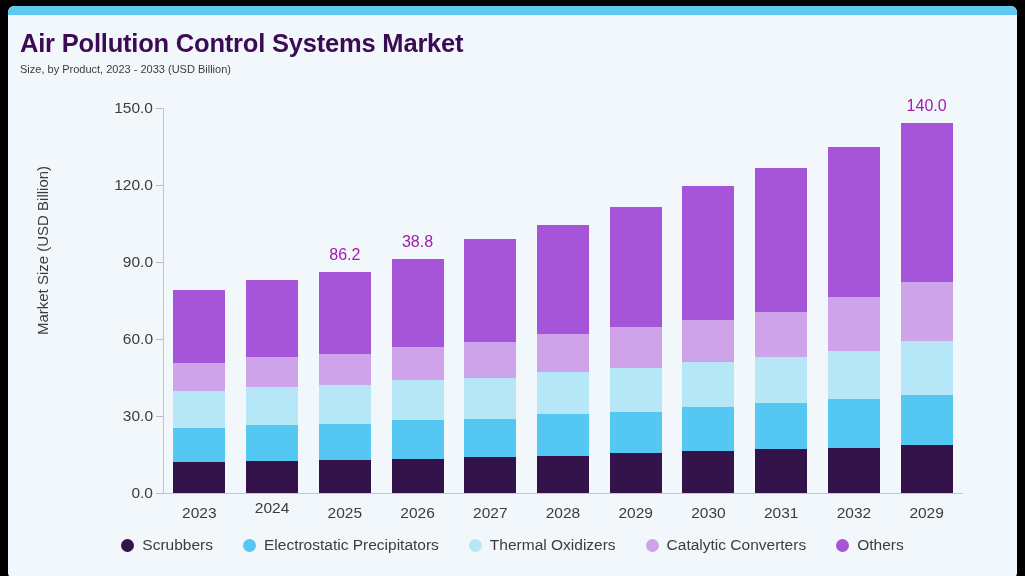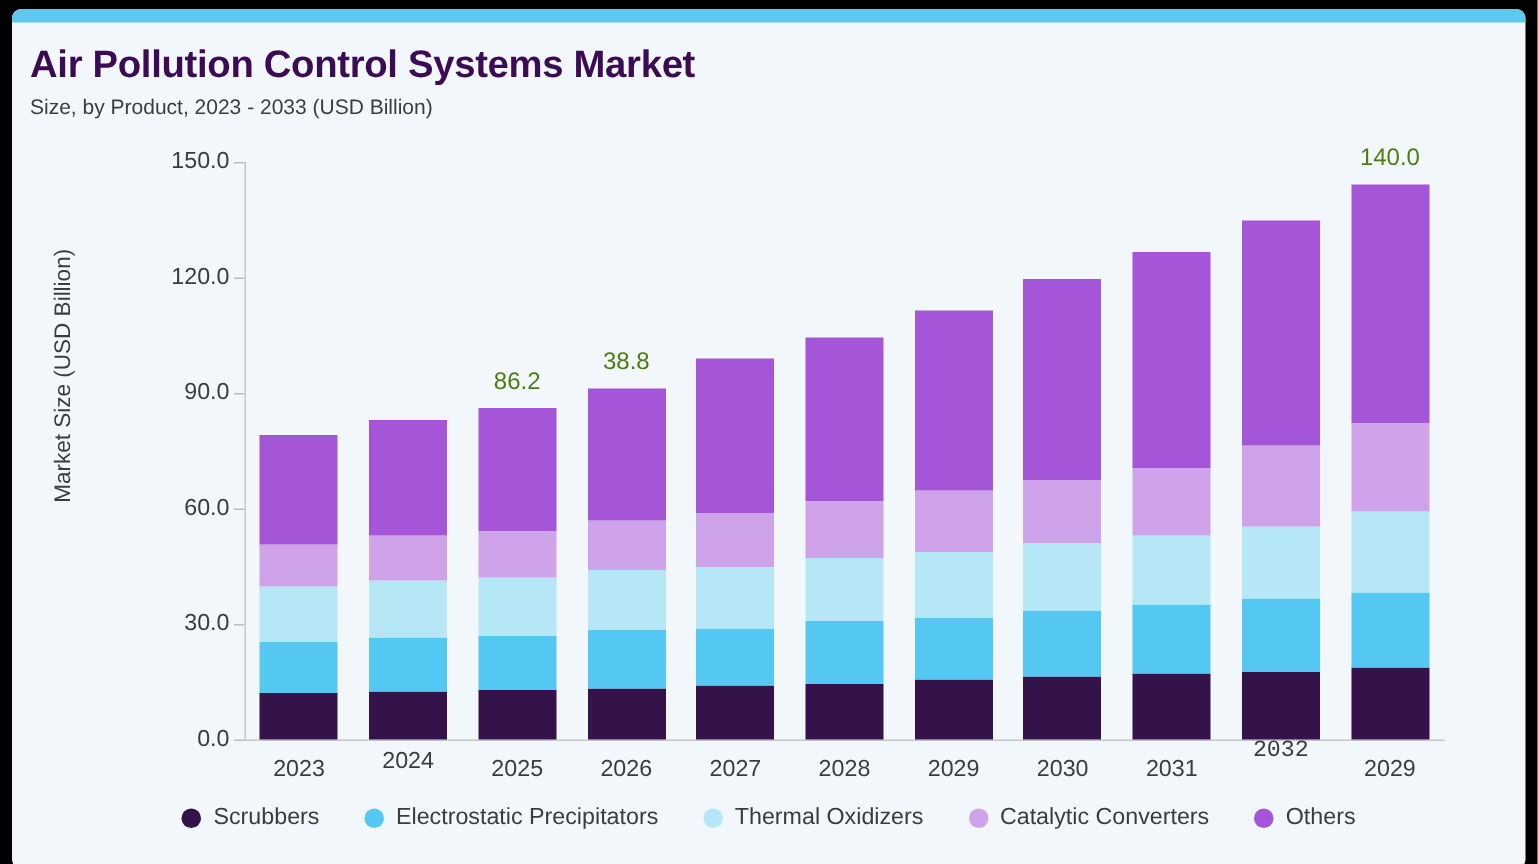--- a/index.html
+++ b/index.html
@@ -24,21 +24,21 @@
   }
   
   .title{
     position:absolute;left:12px;top:23px;
     font-size:25.5px;font-weight:bold;
     color:#3b0b54;letter-spacing:-0.2px;
     white-space:nowrap;
   }
   .subtitle{
     position:absolute;left:12px;top:57px;
-    font-size:14px;color:#3c3c3c;
+    font-size:11px;color:#3c3c3c;
     white-space:nowrap;
   }
   
   .logo{
     position:absolute;right:10px;top:20px;
     width:165px;height:52px;
   }
   .logo-marks{position:absolute;left:0;top:0;width:165px;height:30px;}
   .logo-text{
     position:absolute;left:0;top:33px;width:165px;
@@ -76,21 +76,21 @@
   }
   .xaxis-line{
     position:absolute;
     height:1px;background:#c3c6cb;
   }
   .bar{position:absolute;bottom:0;}
   .seg{position:absolute;left:0;width:100%;}
   .bar-label{
     position:absolute;
     text-align:center;
-    font-size:16px;color:#4d7c0f;
+    font-size:16px;color:#a21caf;
     white-space:nowrap;
   }
   .xtick{
     position:absolute;
     text-align:center;
     font-size:15.5px;color:#3c3c3c;
     white-space:nowrap;
   }
   
   .legend{
@@ -207,21 +207,21 @@
         <div class="seg" style="height: 44.3567%; bottom: 55.6433%; background: rgb(165, 85, 216);"></div>
       </div>
       <div class="xtick" style="left: 736.818px; width: 72.7273px; top: 498px;">2031</div>
       <div class="bar" style="left: 819.909px; width: 52px; bottom: 77px; height: 346.5px;">
         <div class="seg" style="height: 13.1111%; bottom: 0%; background: rgb(52, 18, 74);"></div>
         <div class="seg" style="height: 14.1481%; bottom: 13.1111%; background: rgb(84, 200, 242);"></div>
         <div class="seg" style="height: 13.7778%; bottom: 27.2593%; background: rgb(181, 231, 247);"></div>
         <div class="seg" style="height: 15.4815%; bottom: 41.037%; background: rgb(207, 163, 234);"></div>
         <div class="seg" style="height: 43.4815%; bottom: 56.5185%; background: rgb(165, 85, 216);"></div>
       </div>
-      <div class="xtick" style="left: 809.545px; width: 72.7273px; top: 485px; font-family: Liberation Mono, monospace;">2032</div>
+      <div class="xtick" style="left: 809.545px; width: 72.7273px; top: 498px;">2032</div>
       <div class="bar" style="left: 892.636px; width: 52px; bottom: 77px; height: 369.6px;">
         <div class="seg" style="height: 12.9167%; bottom: 0%; background: rgb(52, 18, 74);"></div>
         <div class="seg" style="height: 13.6806%; bottom: 12.9167%; background: rgb(84, 200, 242);"></div>
         <div class="seg" style="height: 14.5833%; bottom: 26.5972%; background: rgb(181, 231, 247);"></div>
         <div class="seg" style="height: 16.0417%; bottom: 41.1806%; background: rgb(207, 163, 234);"></div>
         <div class="seg" style="height: 42.7778%; bottom: 57.2222%; background: rgb(165, 85, 216);"></div>
       </div>
       <div class="xtick" style="left: 882.273px; width: 72.7273px; top: 498px;">2029</div>
       <div class="bar-label" style="left: 276.818px; width: 120px; top: 239.753px;">86.2</div>
       <div class="bar-label" style="left: 349.545px; width: 120px; top: 227.433px;">38.8</div>

